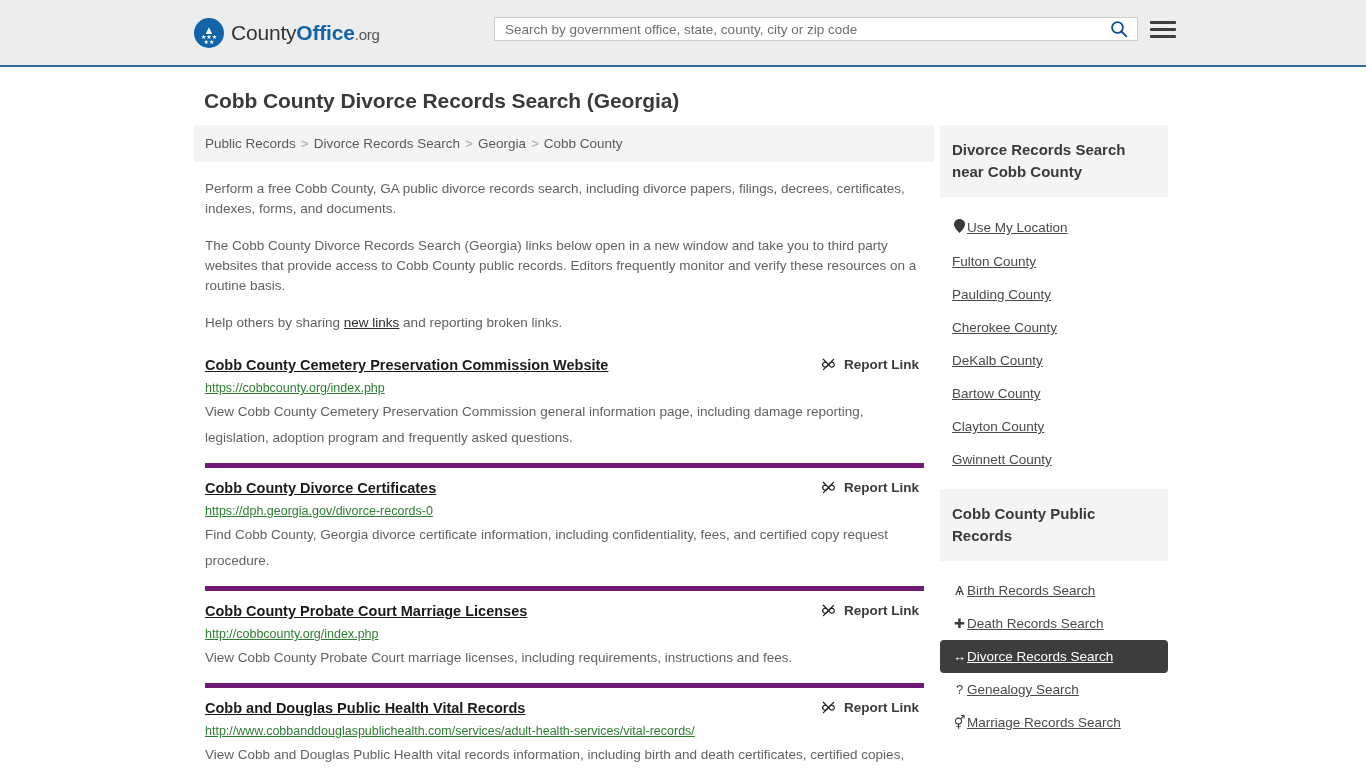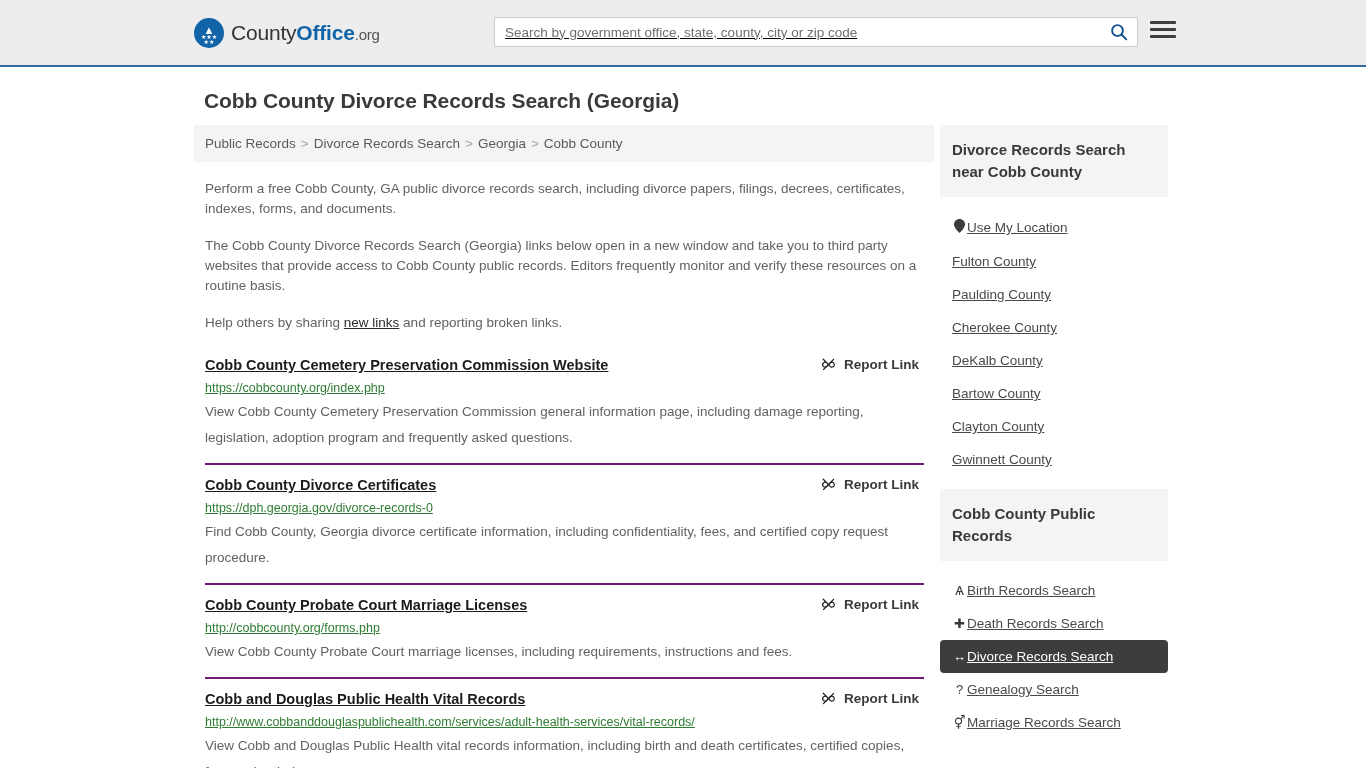--- a/index.html
+++ b/index.html
@@ -66,26 +66,25 @@
     white-space: nowrap;
   }
   .brand-text .bold { font-weight: bold; color: #1264a9; }
   .brand-text .tld  { font-size: 15px; color: #555555; }
 
   .search-wrap {
     position: absolute;
     left: 494px;
     top: 17px;
     width: 644px;
-    height: 30px;
+    height: 24px;
     background: #ffffff;
     border: 1px solid #cccccc;
     display: flex;
     align-items: center;
-    text-decoration: underline;
   }
   .search-input {
     flex: 1;
     border: none;
     outline: none;
     font-family: "Liberation Sans", sans-serif;
     font-size: 13.5px;
     color: #333333;
     padding: 0 10px;
     background: transparent;
@@ -162,21 +161,21 @@
     line-height: 20px;
     color: #626262;
     margin-top: 17px;
   }
   .intro a { color: #2c2c2c; text-decoration: underline; font-weight: normal; }
 
   
   .results { margin-top: 17px; padding: 0 10px 0 11px; }
   .result {
     padding: 11px 0 12px 0;
-    border-top: 2px solid #701a75;
+    border-top: 5px solid #701a75;
     position: relative;
   }
   .result:first-child { border-top: none; padding-top: 6px; }
   .result-head {
     display: flex;
     align-items: flex-start;
     justify-content: space-between;
   }
   .result-title {
     font-size: 14.5px;
@@ -334,21 +333,21 @@
           <div class="result-head">
             <a href="#" class="result-title">Cobb County Probate Court Marriage Licenses</a>
             <div class="report-link">
               <span class="broken-chain"><svg width="15" height="15" viewBox="0 0 16 16">
                   <path d="M2.4 2.4 L6.3 6.3 M6.3 6.3 a2.6 2.6 0 1 0 -3.7 3.7 a2.6 2.6 0 0 0 3.7 0 L9.7 6.3 a2.6 2.6 0 0 1 3.7 3.7 a2.6 2.6 0 0 1 -3.7 0 L6.3 6.3" fill="none" stroke="#1b1b1b" stroke-width="1.3" stroke-linecap="round"></path>
                   <line x1="2.6" y1="13.4" x2="13.4" y2="2.6" stroke="#1b1b1b" stroke-width="1.3" stroke-linecap="round"></line>
                 </svg></span>
               <span>Report Link</span>
             </div>
           </div>
-          <a href="#" class="result-url">http://cobbcounty.org/forms.php</a>
+          <a href="#" class="result-url">http://cobbcounty.org/index.php</a>
           <div class="result-desc">View Cobb County Probate Court marriage licenses, including requirements, instructions and fees.</div>
         </div>
         <div class="result">
           <div class="result-head">
             <a href="#" class="result-title">Cobb and Douglas Public Health Vital Records</a>
             <div class="report-link">
               <span class="broken-chain"><svg width="15" height="15" viewBox="0 0 16 16">
                   <path d="M2.4 2.4 L6.3 6.3 M6.3 6.3 a2.6 2.6 0 1 0 -3.7 3.7 a2.6 2.6 0 0 0 3.7 0 L9.7 6.3 a2.6 2.6 0 0 1 3.7 3.7 a2.6 2.6 0 0 1 -3.7 0 L6.3 6.3" fill="none" stroke="#1b1b1b" stroke-width="1.3" stroke-linecap="round"></path>
                   <line x1="2.6" y1="13.4" x2="13.4" y2="2.6" stroke="#1b1b1b" stroke-width="1.3" stroke-linecap="round"></line>
                 </svg></span>

